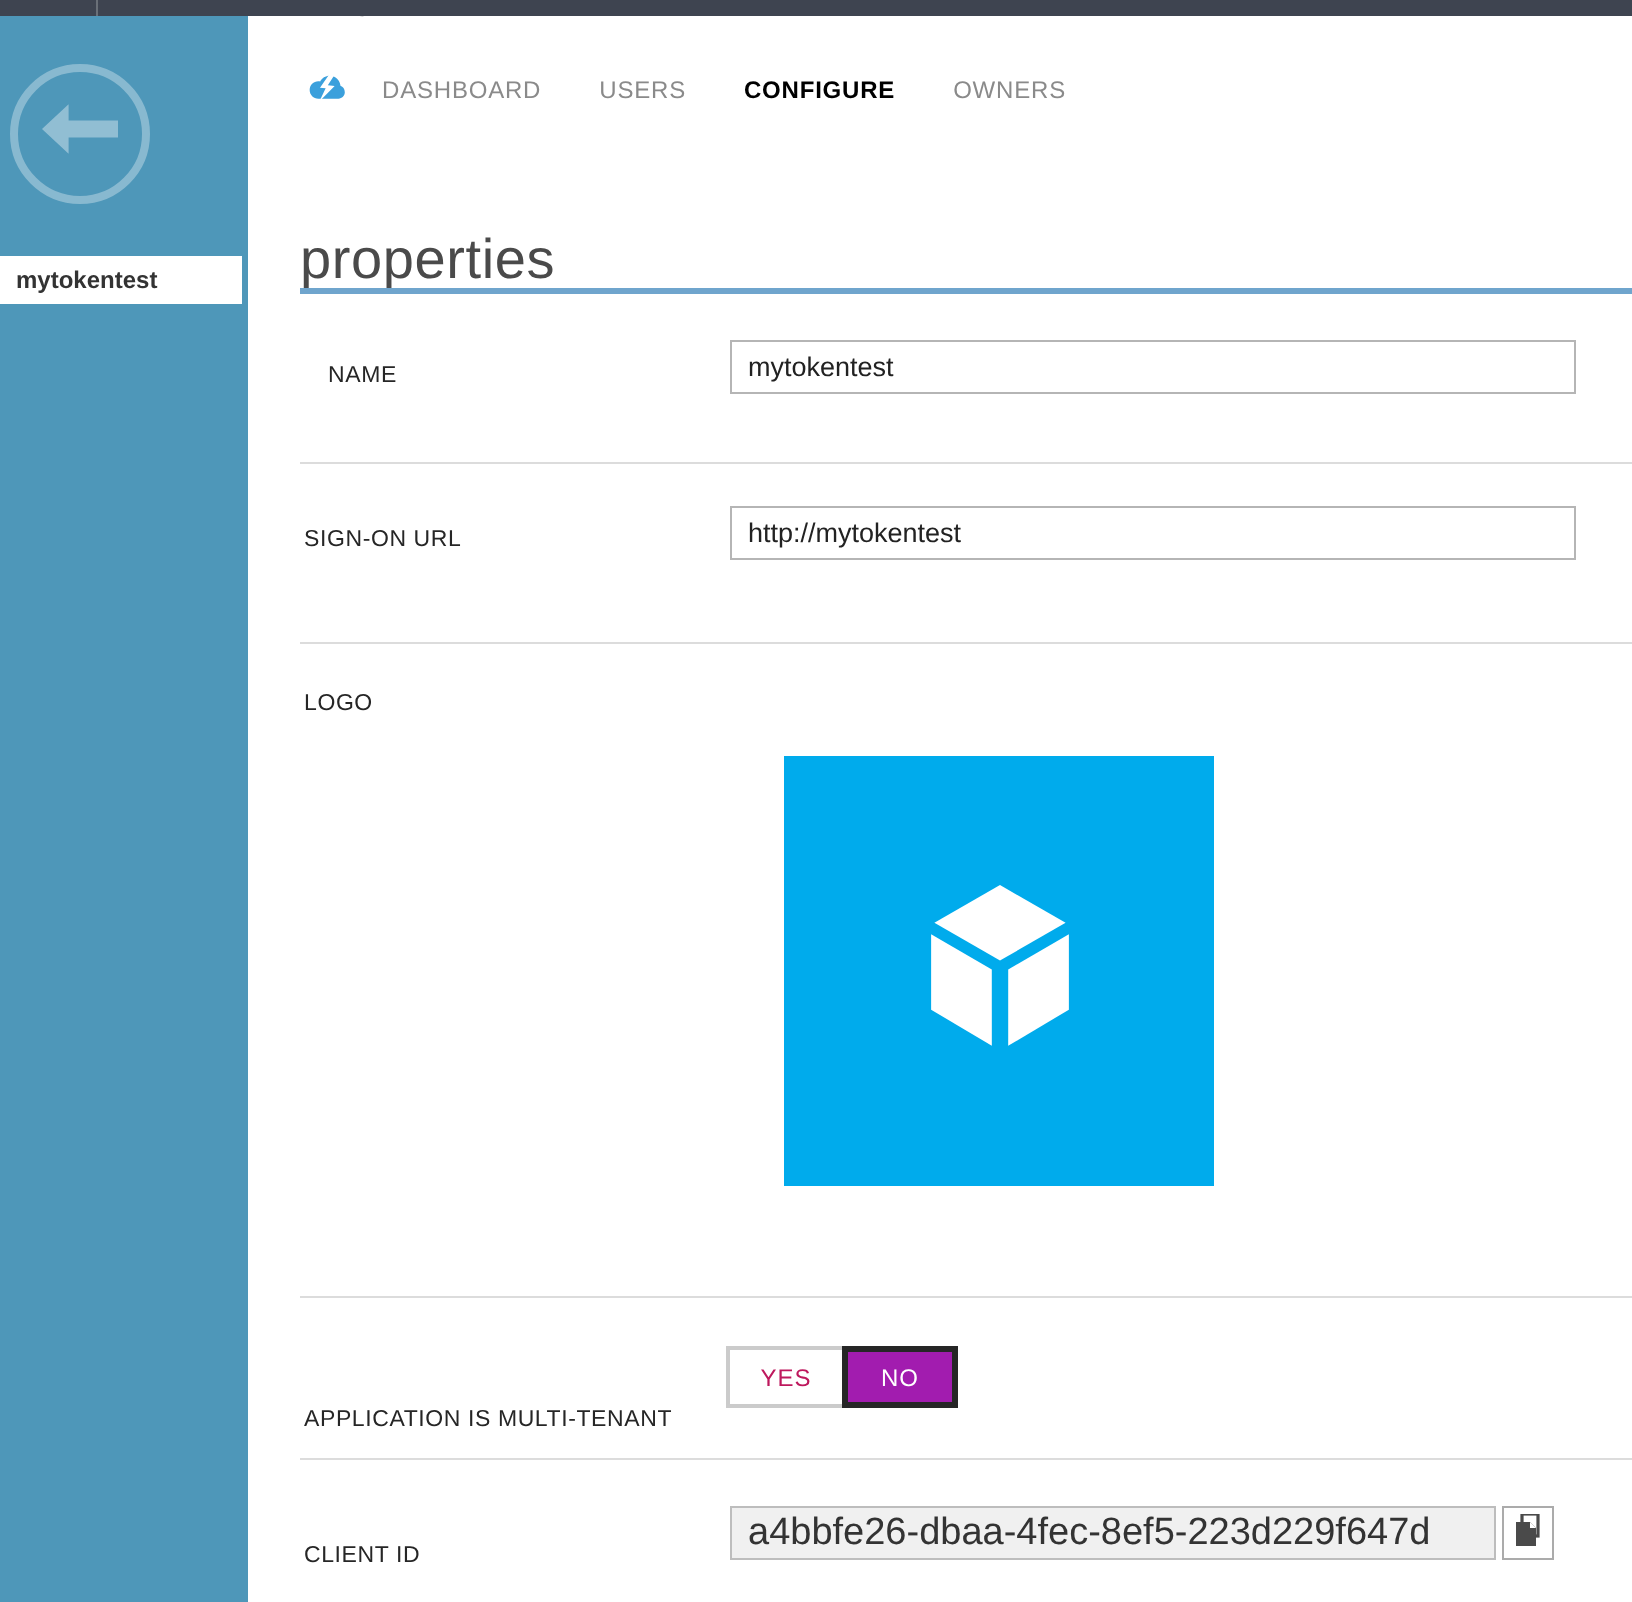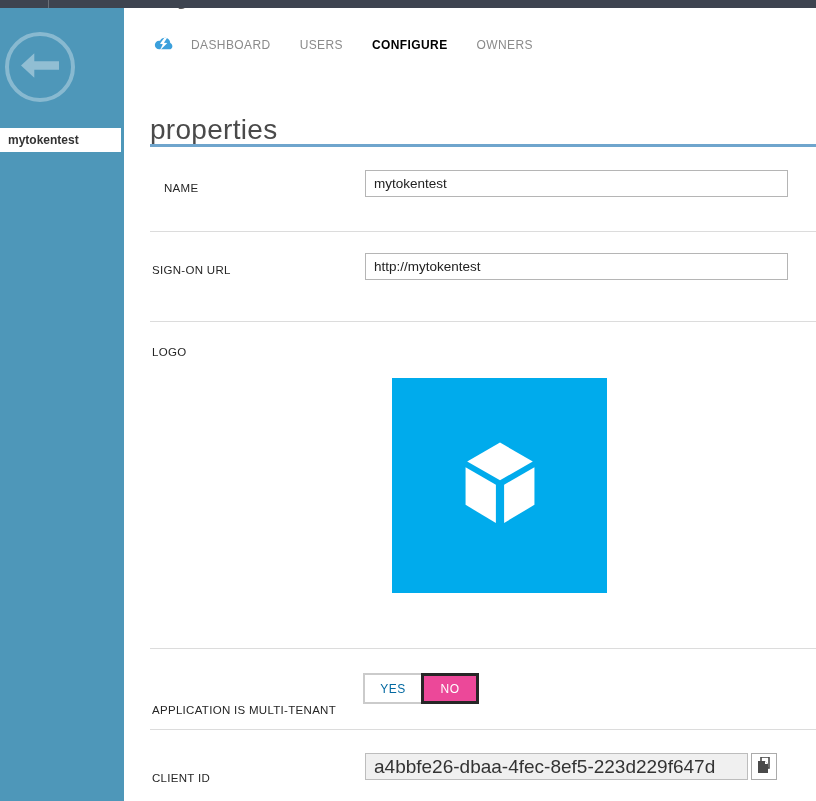--- a/index.html
+++ b/index.html
@@ -81,24 +81,24 @@
   .logo-tile svg { width:82px; height:88px; margin-top:64px; }
   
   .toggle {
     position:absolute; left:363px; top:673px; height:31px; display:flex;
   }
   .toggle-btn {
     width:58px; height:31px; display:flex; align-items:center; justify-content:center;
     font-size:12px; letter-spacing:.5px; cursor:pointer;
   }
   .toggle-btn.off {
-    background:#ffffff; border:2px solid #cbcbcb; border-right:none; color:#0369a1;
+    background:#ffffff; border:2px solid #cbcbcb; border-right:none; color:#be185d;
   }
   .toggle-btn.on {
-    background:#ec4899; border:3px solid #262626; color:#ffffff;
+    background:#a21caf; border:3px solid #262626; color:#ffffff;
   }
   
   .readonly-input {
     position:absolute; left:365px; top:753px; width:383px; height:27px;
     border:1px solid #bdbdbd; background:#f0f0f0; color:#333333;
     font-family:"Liberation Sans", sans-serif; font-size:19px; padding:0 8px;
     outline:none;
   }
   .copy-btn {
     position:absolute; left:751px; top:753px; width:26px; height:27px;

